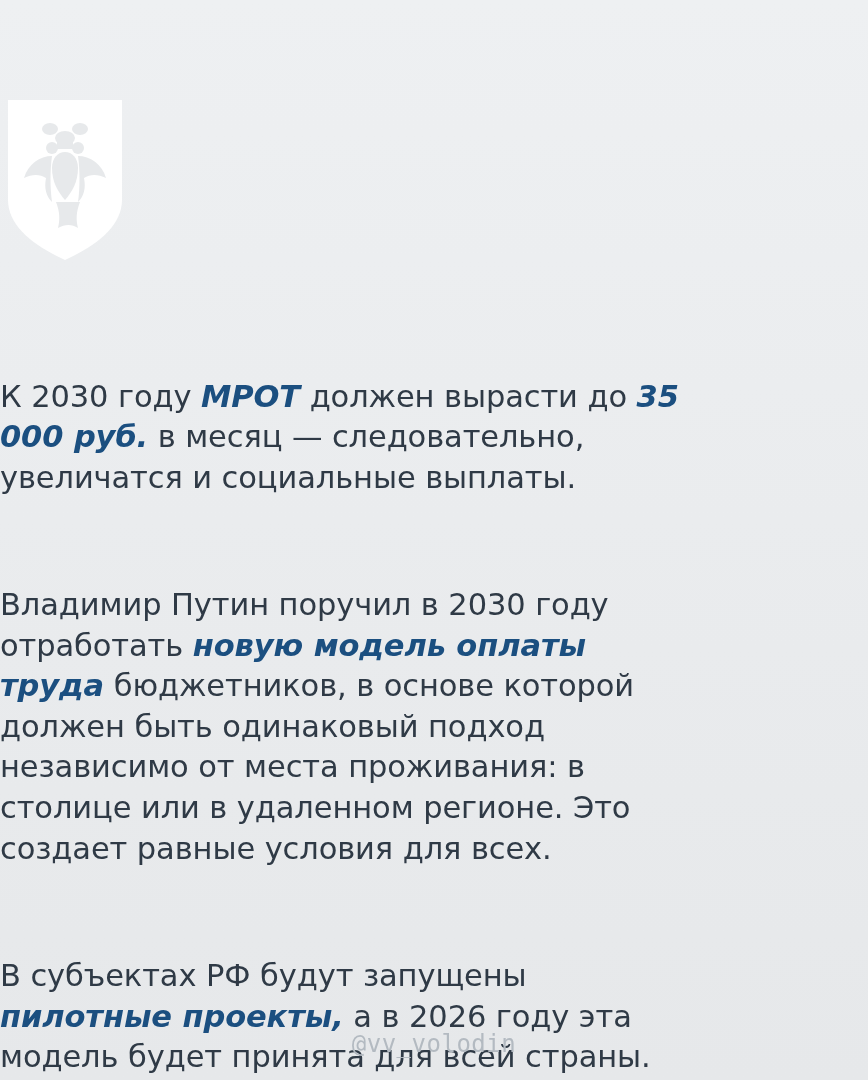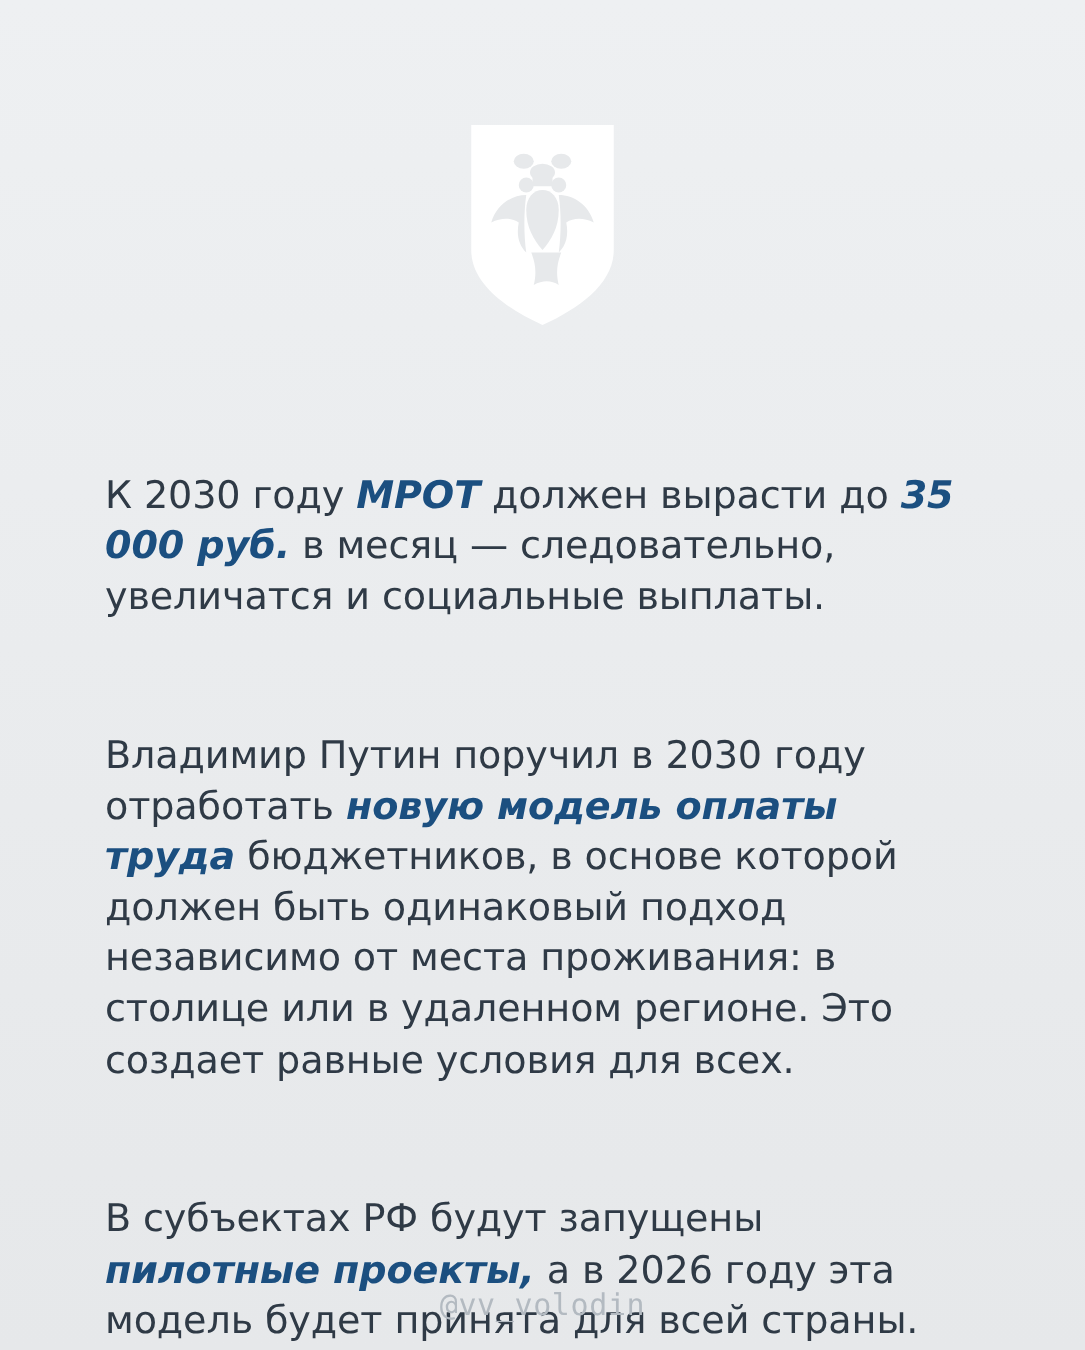--- a/index.html
+++ b/index.html
@@ -14,21 +14,21 @@
     overflow: hidden;
   }
   .card {
     position: relative;
     width: 868px;
     height: 1080px;
     background: linear-gradient(180deg, #eef0f2 0%, #e9ebed 60%, #e6e8ea 100%);
     box-sizing: border-box;
     display: flex;
     flex-direction: column;
-    align-items: center;
+    align-items: flex-start;
   }
 
   
   .emblem-wrap {
     margin-top: 96px;
     width: 130px;
     height: 168px;
     display: flex;
     align-items: center;
     justify-content: center;

